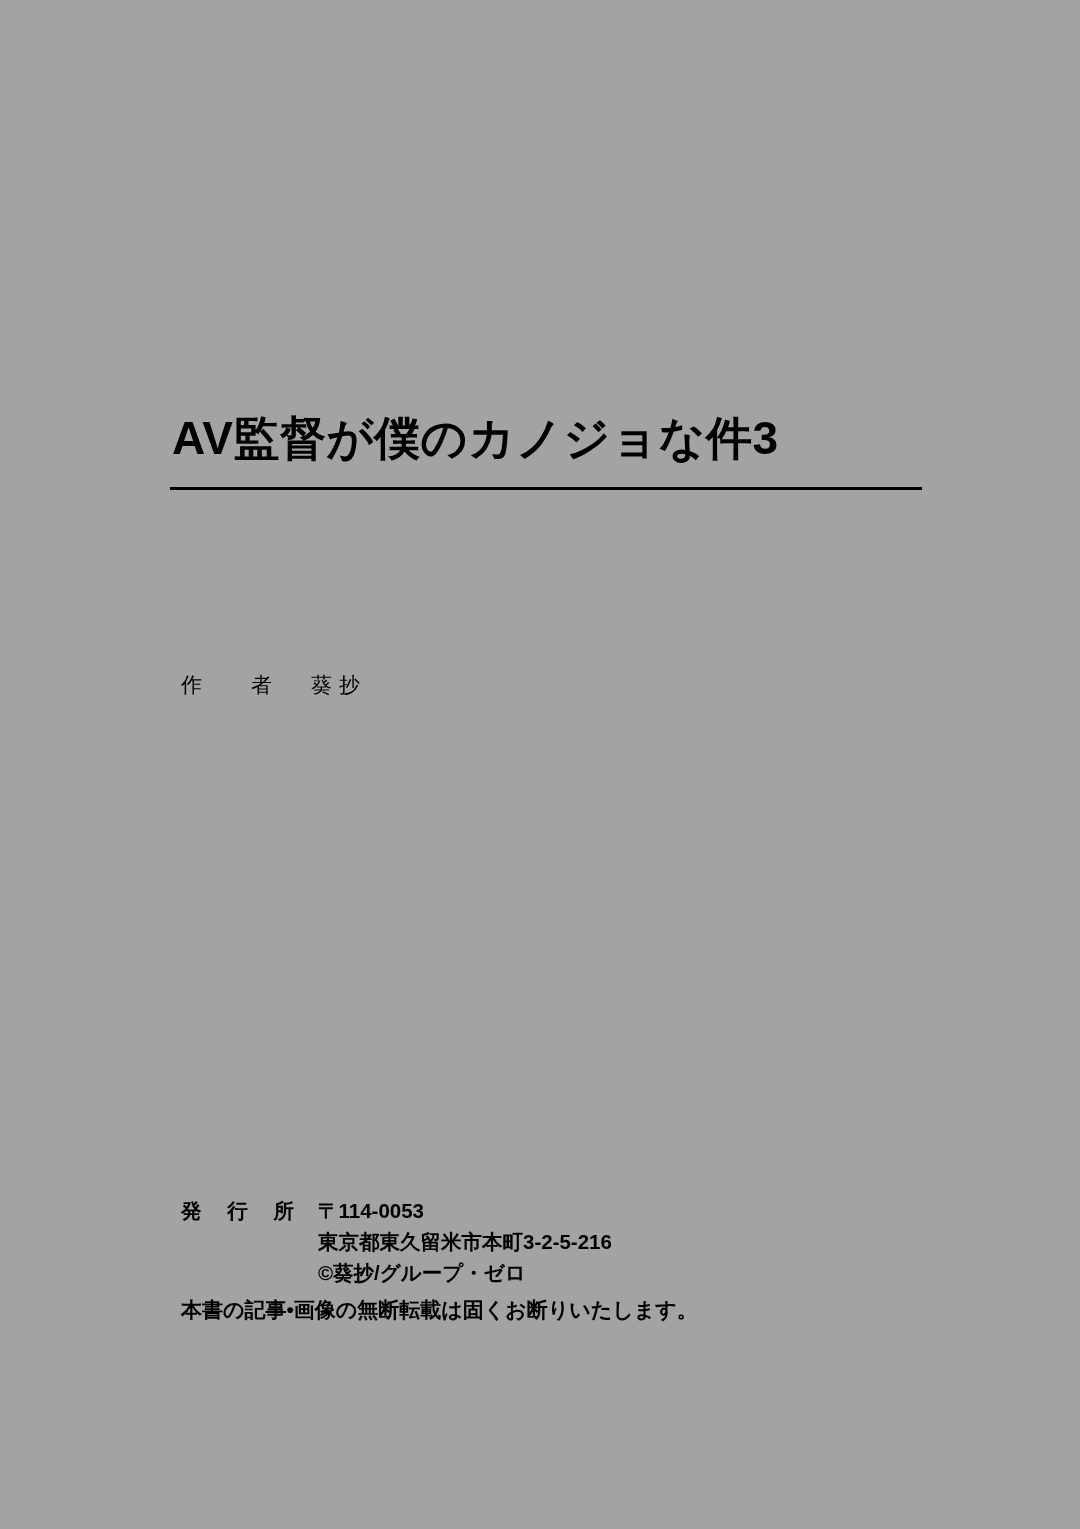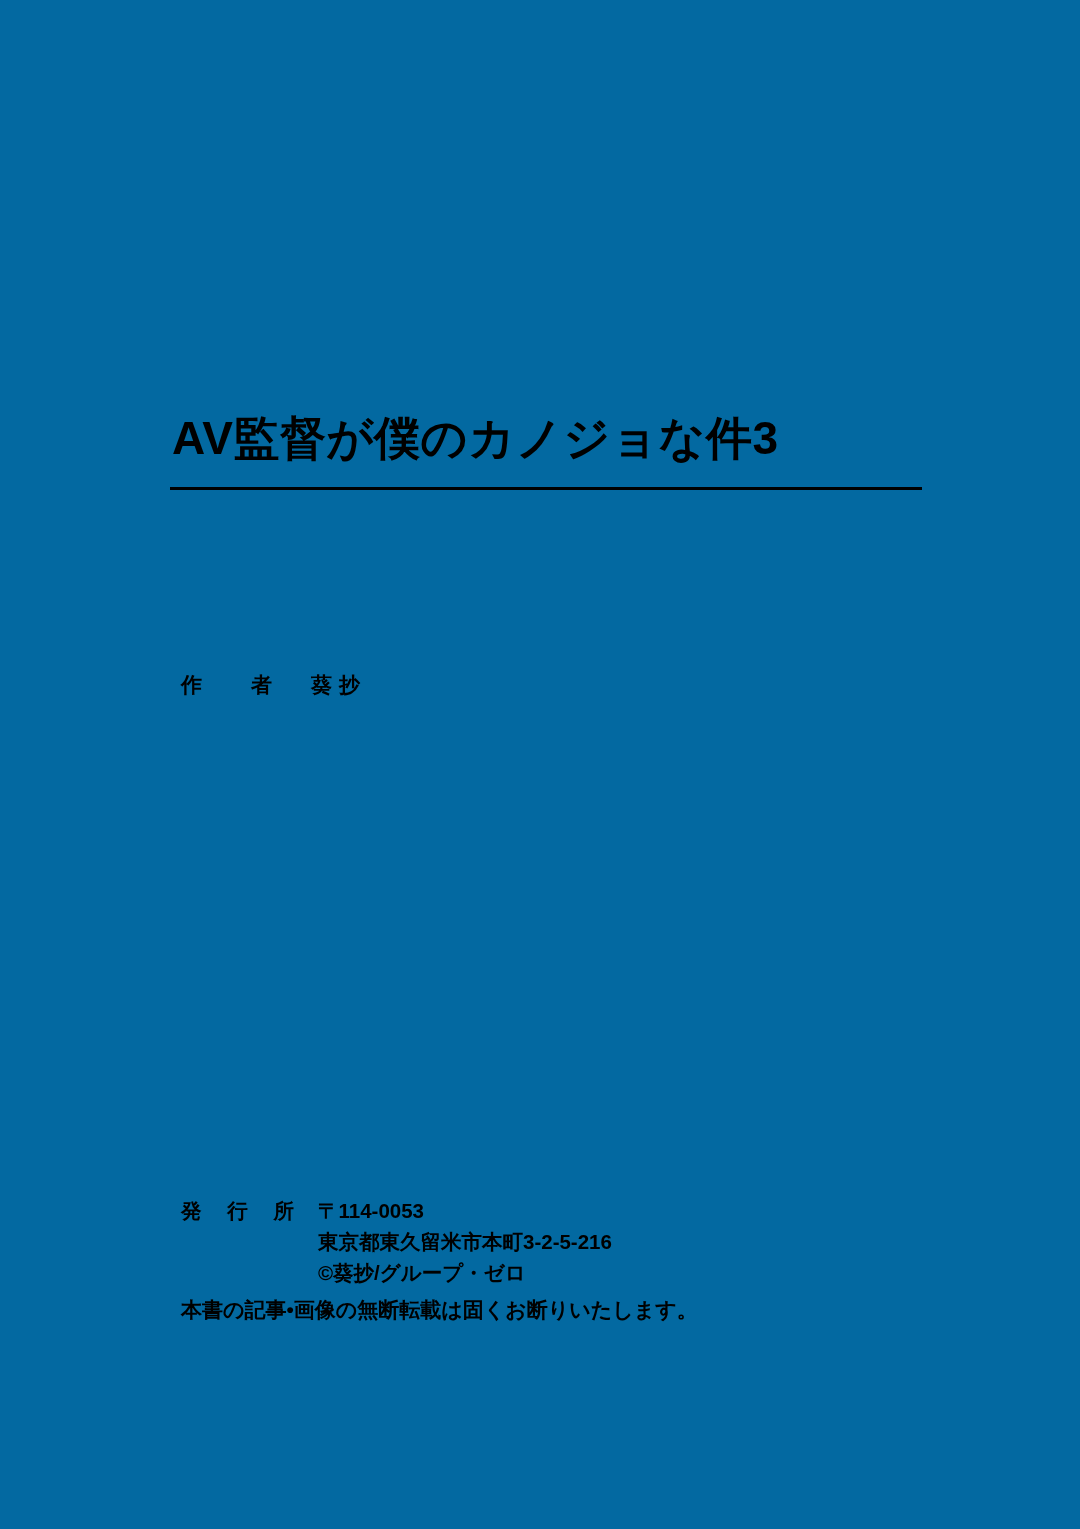--- a/index.html
+++ b/index.html
@@ -12,21 +12,21 @@
     height: 1529px;
     position: relative;
     font-family: "Liberation Sans", "DejaVu Sans", sans-serif;
     color: #000000;
     overflow: hidden;
   }
 
   .page {
     position: absolute;
     inset: 0;
-    background: #0369a1;
+    background: #a3a3a3;
     padding-left: 48px;
   }
 
   
   .title-block {
     position: absolute;
     left: 170px;
     top: 412px;
     width: 752px;
   }
@@ -46,21 +46,21 @@
   }
 
   
   .author-row {
     position: absolute;
     left: 181px;
     top: 671px;
     display: flex;
     align-items: baseline;
     font-size: 21px;
-    font-weight: bold;
+    font-weight: normal;
   }
   .author-label {
     letter-spacing: 14px;
     width: 130px;
     display: inline-block;
   }
   .author-name {
     letter-spacing: 7px;
   }
 

